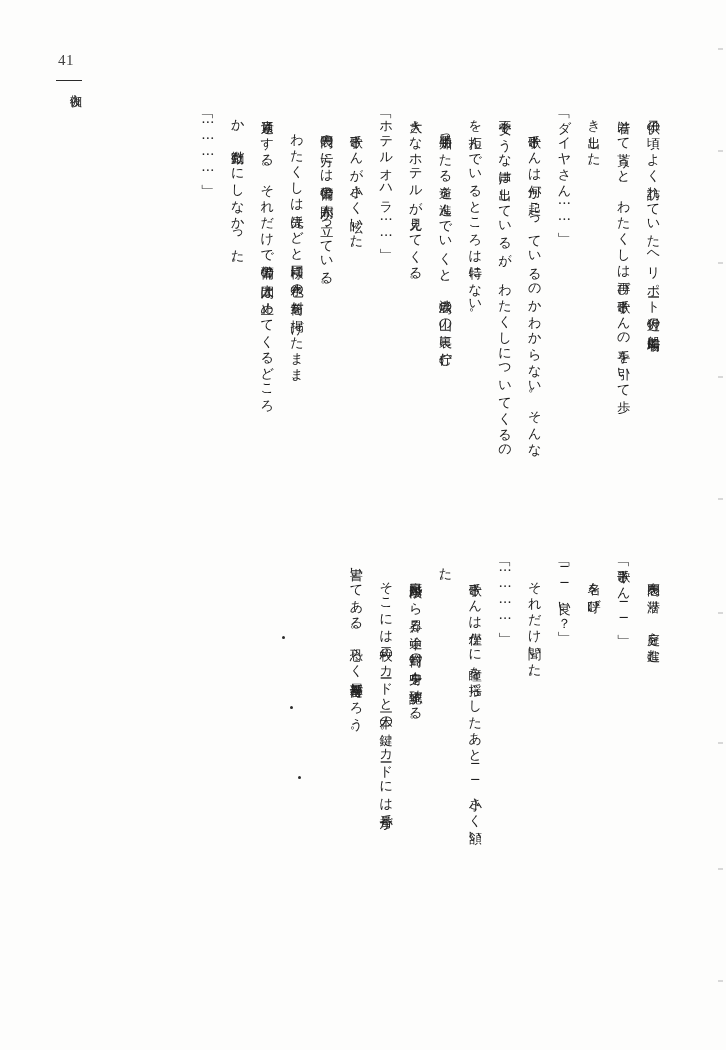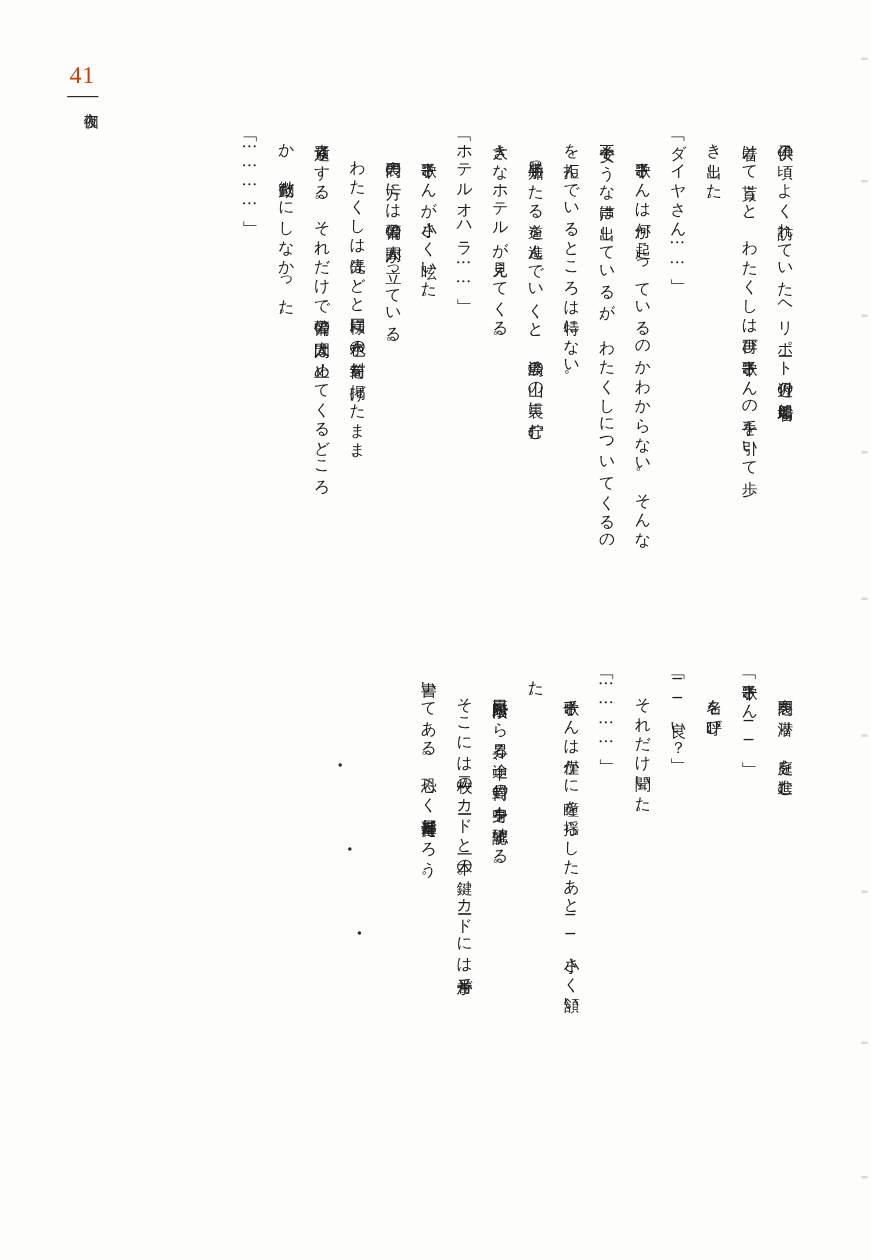--- a/index.html
+++ b/index.html
@@ -15,23 +15,23 @@
     overflow: hidden;
     font-family: "DejaVu Serif", "Liberation Serif", serif;
     color: #1b1b1b;
   }
 
   
   .page-number {
     position: absolute;
     left: 58px;
     top: 52px;
-    font-size: 20px;
+    font-size: 15px;
     font-family: "Liberation Serif", serif;
-    color: #c2410c;
+    color: #404040;
     letter-spacing: 0.5px;
   }
 
   
   .running-head {
     position: absolute;
     left: 56px;
     top: 74px;
     display: flex;
     flex-direction: row;

